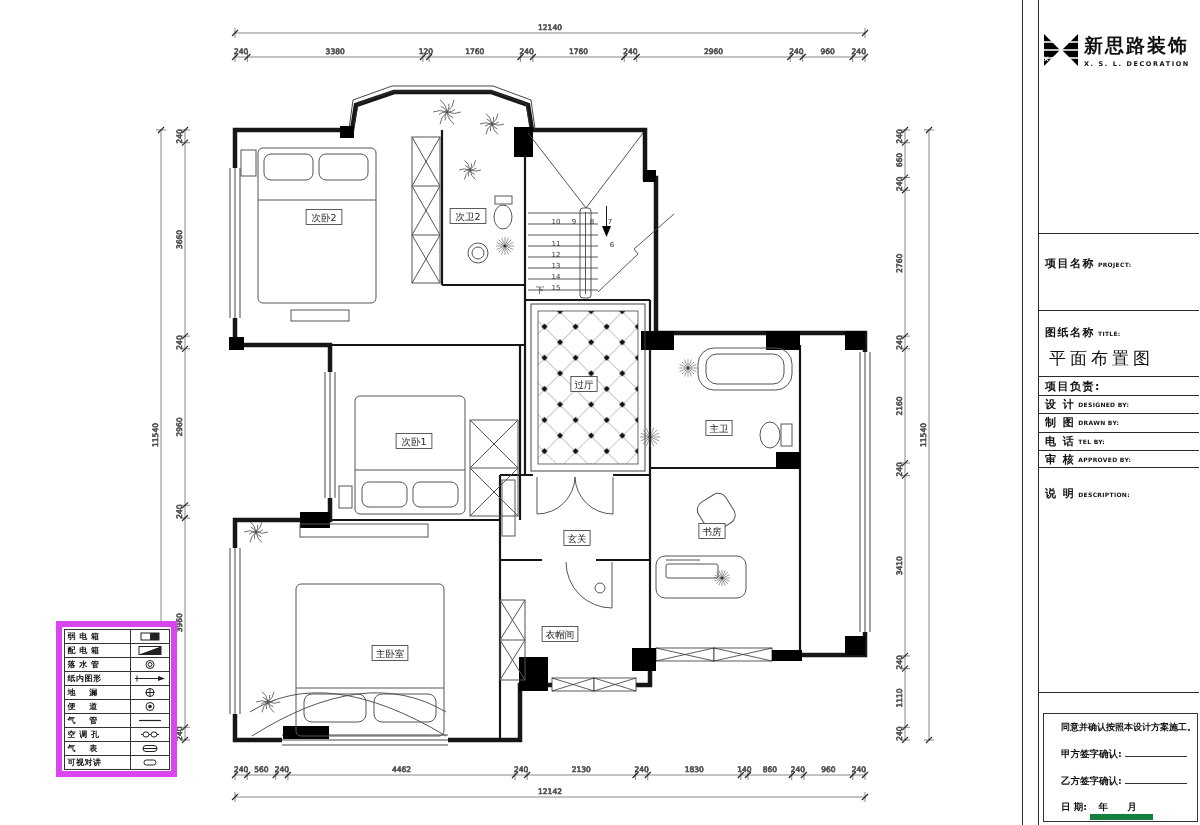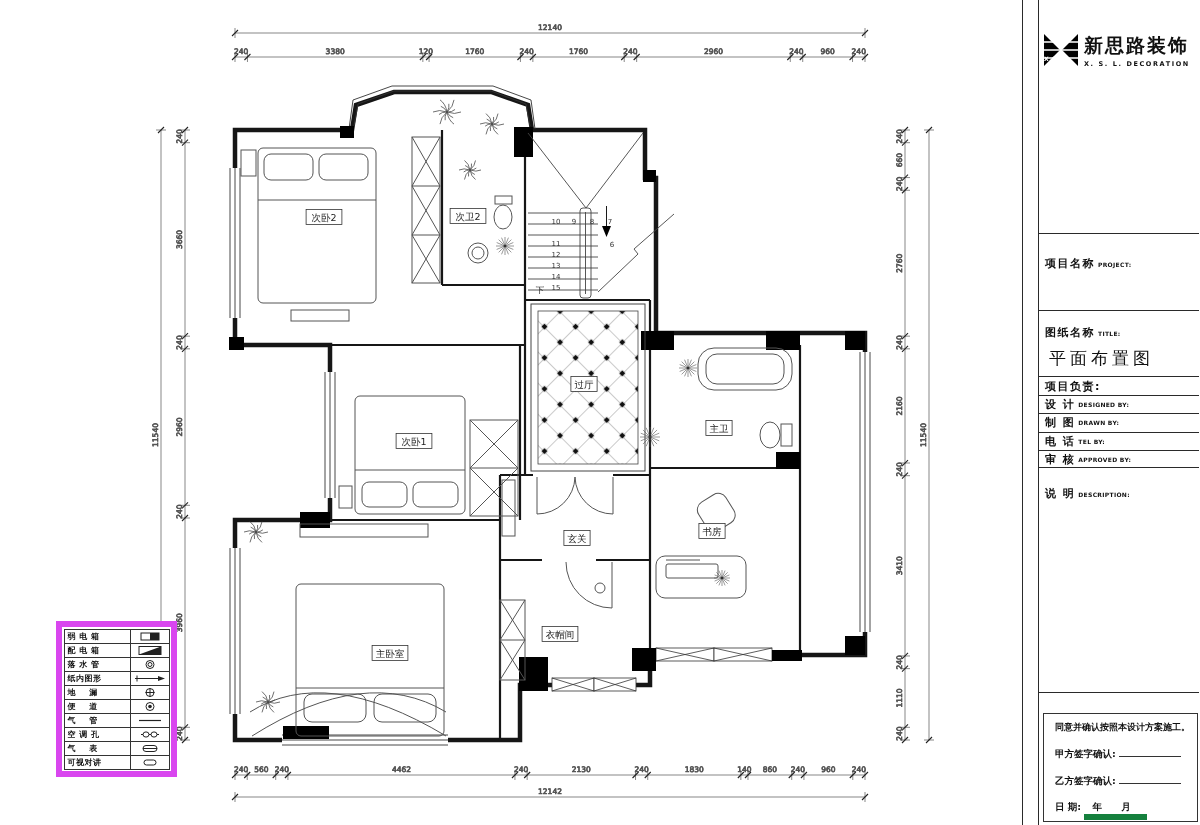--- a/index.html
+++ b/index.html
@@ -26,21 +26,21 @@
   .project-sec{top:233px;height:77px;padding-top:18px;}
   .drawing-sec{top:310px;height:66px;padding-top:10px;}
   .drawing-title{font-size:17px;letter-spacing:4px;margin-top:7px;margin-left:4px;font-family:"DejaVu Serif","Liberation Serif",serif;}
   .fields-sec{top:376px;height:91px;padding:0;}
   .trow{height:18.2px;display:flex;align-items:center;padding:0 6px;border-top:1px solid #2a2a2a;box-sizing:border-box;}
   .trow:first-child{border-top:none;}
   .desc-sec{top:467px;height:158px;padding-top:14px;}
   .note{font-size:7.5px;line-height:1.4;margin:3px 0 3px 2px;}
   .fig-sec{top:625px;height:67px;padding-top:22px;}
   .sign-sec{top:692px;height:133px;}
-  .sign-box{position:absolute;left:4px;right:1px;top:20px;bottom:3px;border:1.2px solid #333;padding:7px 5px 0 11px;box-sizing:border-box;}
+  .sign-box{position:absolute;left:4px;right:1px;top:20px;bottom:3px;border:1.2px solid #333;padding:7px 5px 0 17px;box-sizing:border-box;}
   .sign-st{font-size:9px;font-weight:bold;white-space:nowrap;letter-spacing:0;}
   .sign-row{font-size:9.5px;font-weight:bold;margin-top:13px;white-space:nowrap;}
   .uline{display:inline-block;width:62px;border-bottom:1px solid #333;height:9px;}
   .dateline{display:inline-block;border-bottom:6px solid #15803d;padding:0 8px;letter-spacing:8px;text-align:right;}
   
   .legend{position:absolute;left:56px;top:621px;border:6px solid #d946ef;padding:1.5px;background:#fff;}
   .legend-inner{border:1px solid #333;}
   .lrow{display:flex;height:13px;border-top:1px solid #333;}
   .lrow:first-child{border-top:none;}
   .lcell-label{width:66px;border-right:1px solid #333;font-size:8px;font-weight:bold;

